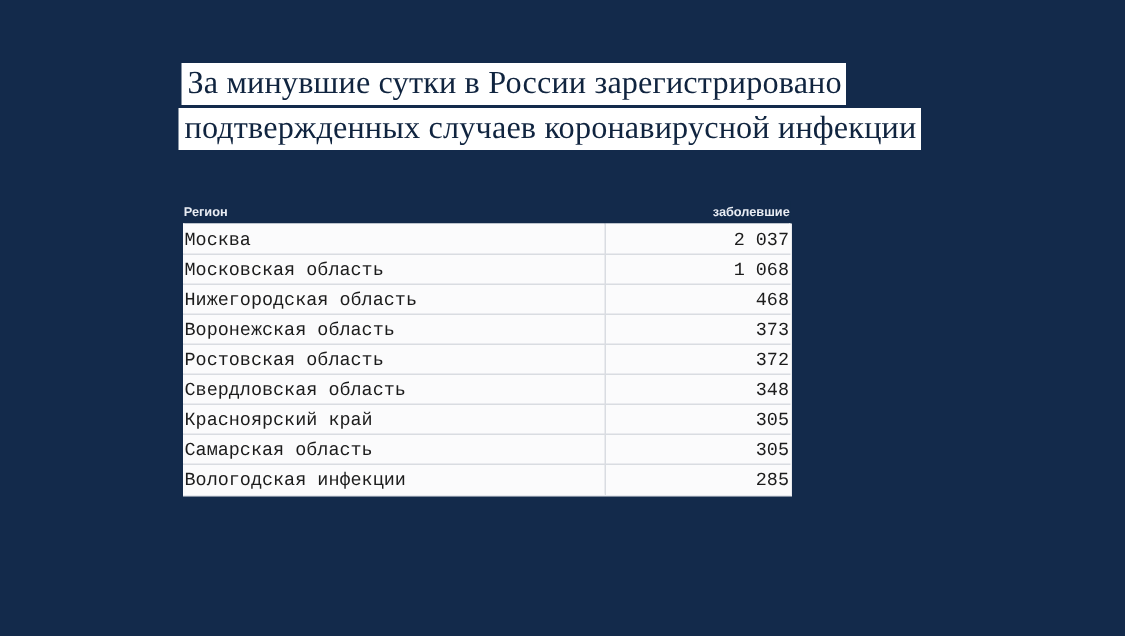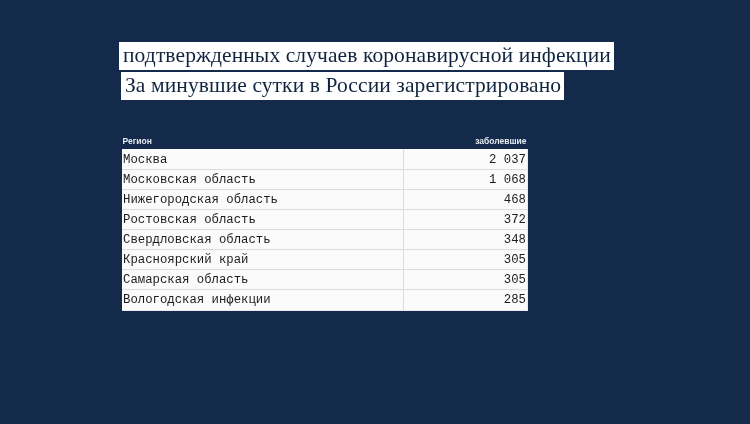--- a/index.html
+++ b/index.html
@@ -102,22 +102,22 @@
     border: 1px solid #fbfbfc;
     box-shadow: 0 0 0 1px #e7e9ee;
   }
 </style>
 </head>
 <body>
 
 <div class="slide">
 
   <div class="title-block">
+    <div class="title-line title-line-1">За минувшие сутки в России зарегистрировано</div>
     <div class="title-line title-line-2">подтвержденных случаев коронавирусной инфекции</div>
-    <div class="title-line title-line-1">За минувшие сутки в России зарегистрировано</div>
   </div>
 
   <div class="table-wrap">
     <table class="data">
       <thead>
         <tr>
           <th class="col-region">Регион</th>
           <th class="col-count">заболевшие</th>
         </tr>
       </thead>
@@ -126,20 +126,24 @@
           <td class="region">Москва</td>
           <td class="count">2 037</td>
         </tr>
         <tr>
           <td class="region">Московская область</td>
           <td class="count">1 068</td>
         </tr>
         <tr>
           <td class="region">Нижегородская область</td>
           <td class="count">468</td>
+        </tr>
+        <tr>
+          <td class="region">Воронежская область</td>
+          <td class="count">373</td>
         </tr>
         <tr>
           <td class="region">Ростовская область</td>
           <td class="count">372</td>
         </tr>
         <tr>
           <td class="region">Свердловская область</td>
           <td class="count">348</td>
         </tr>
         <tr>

